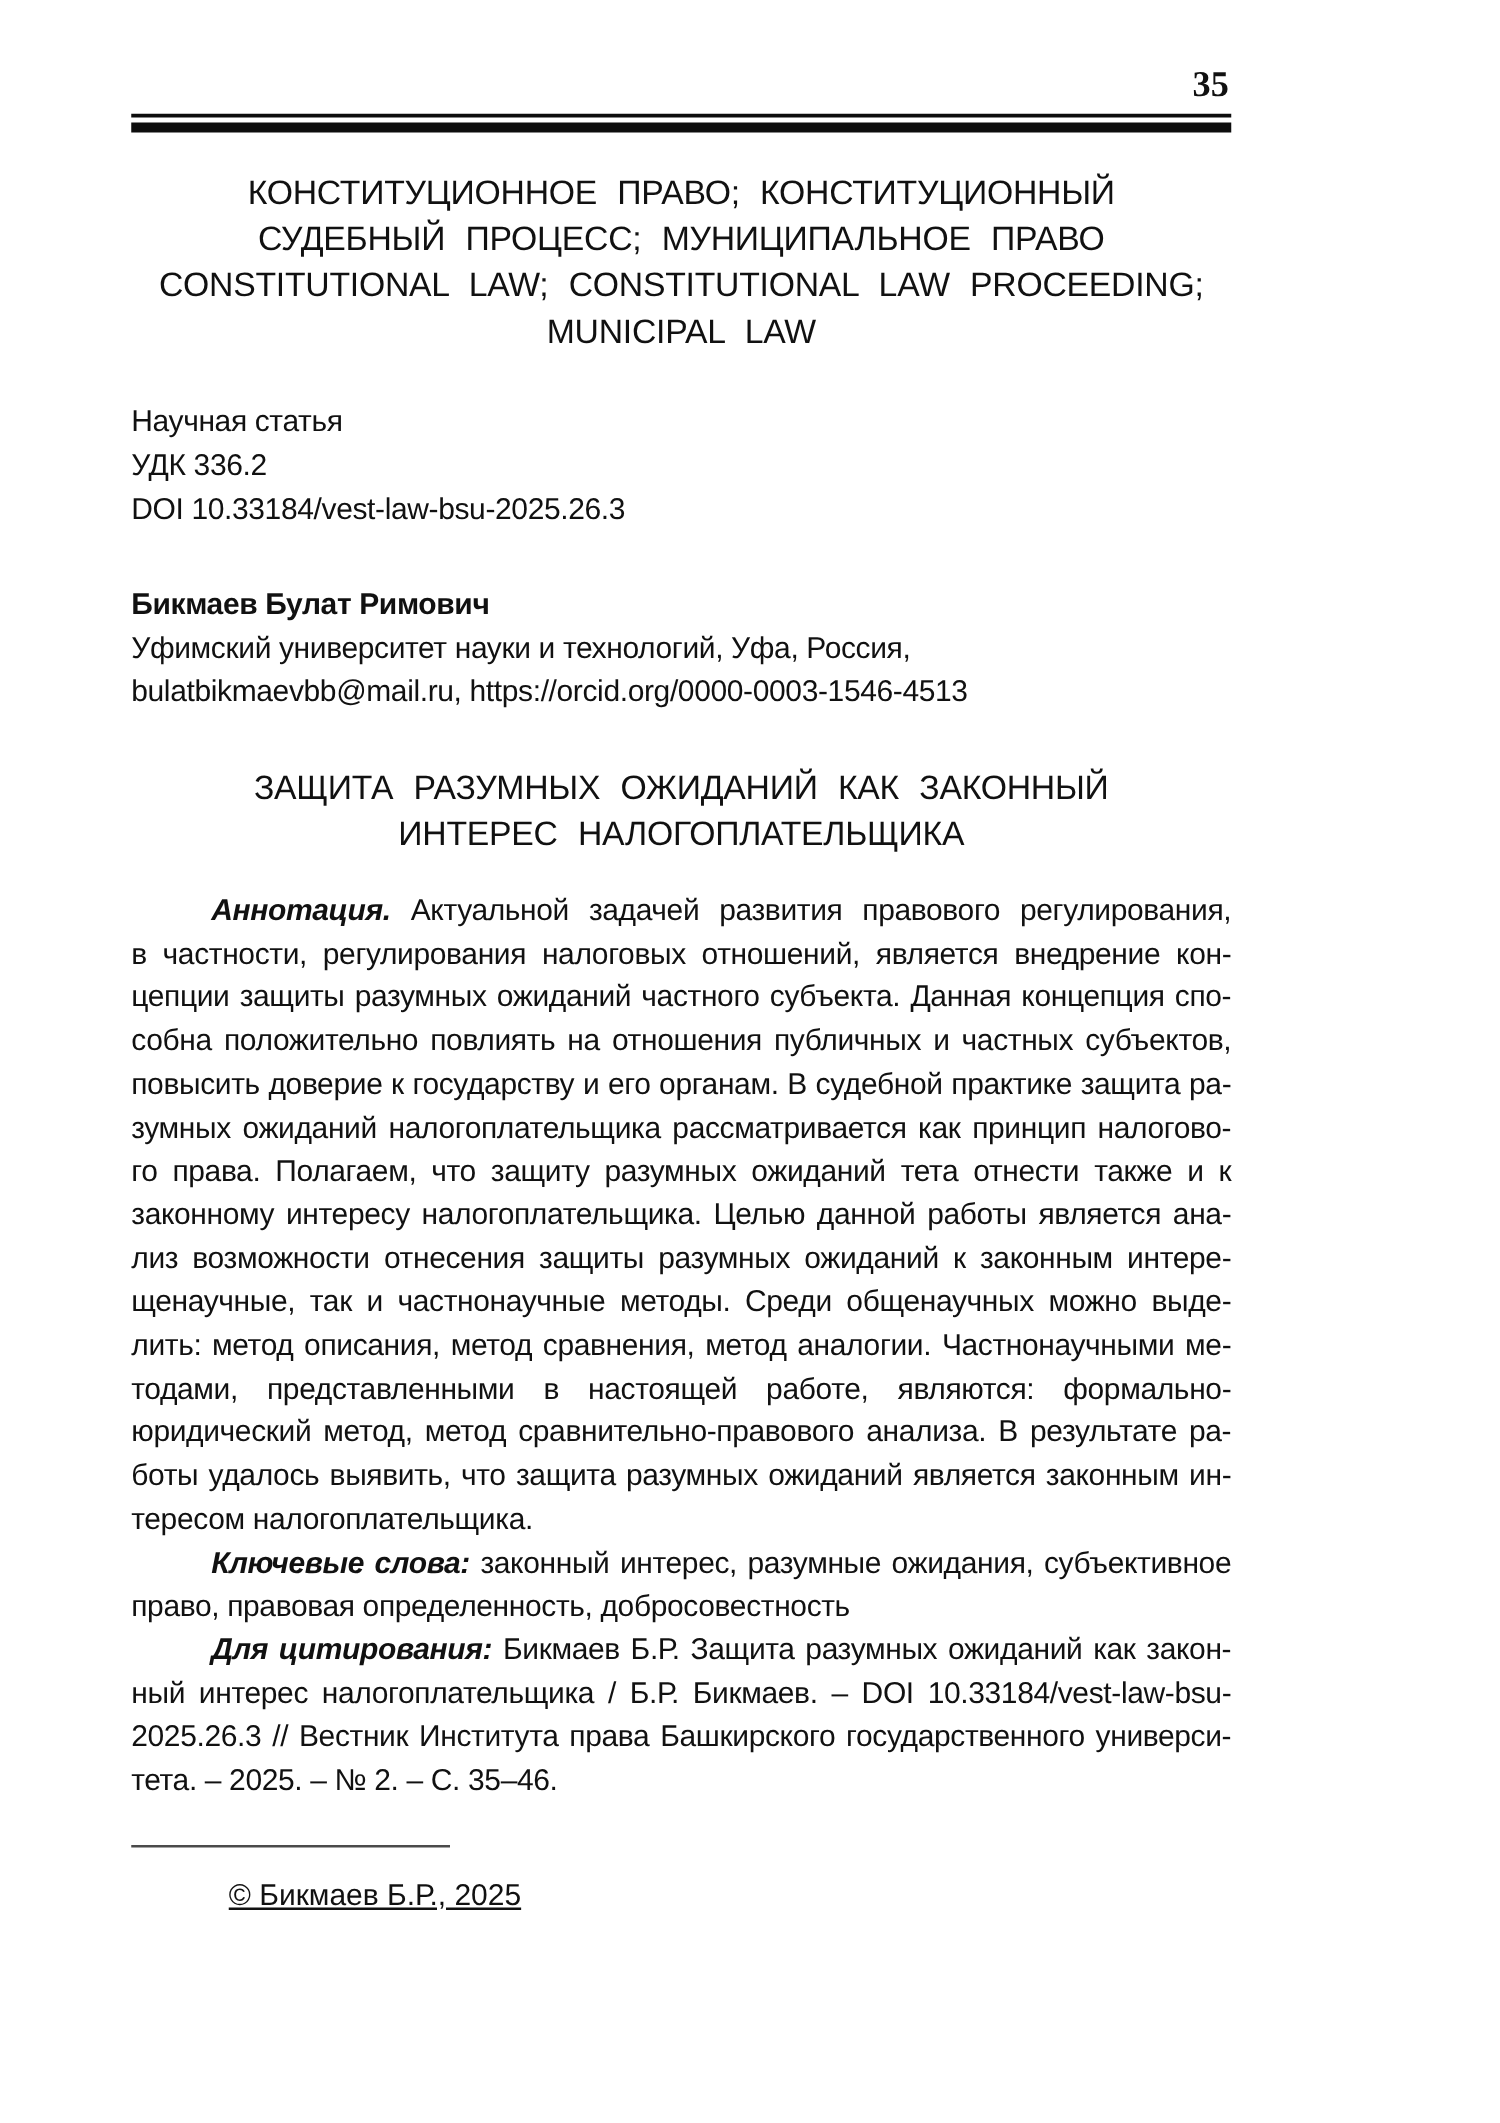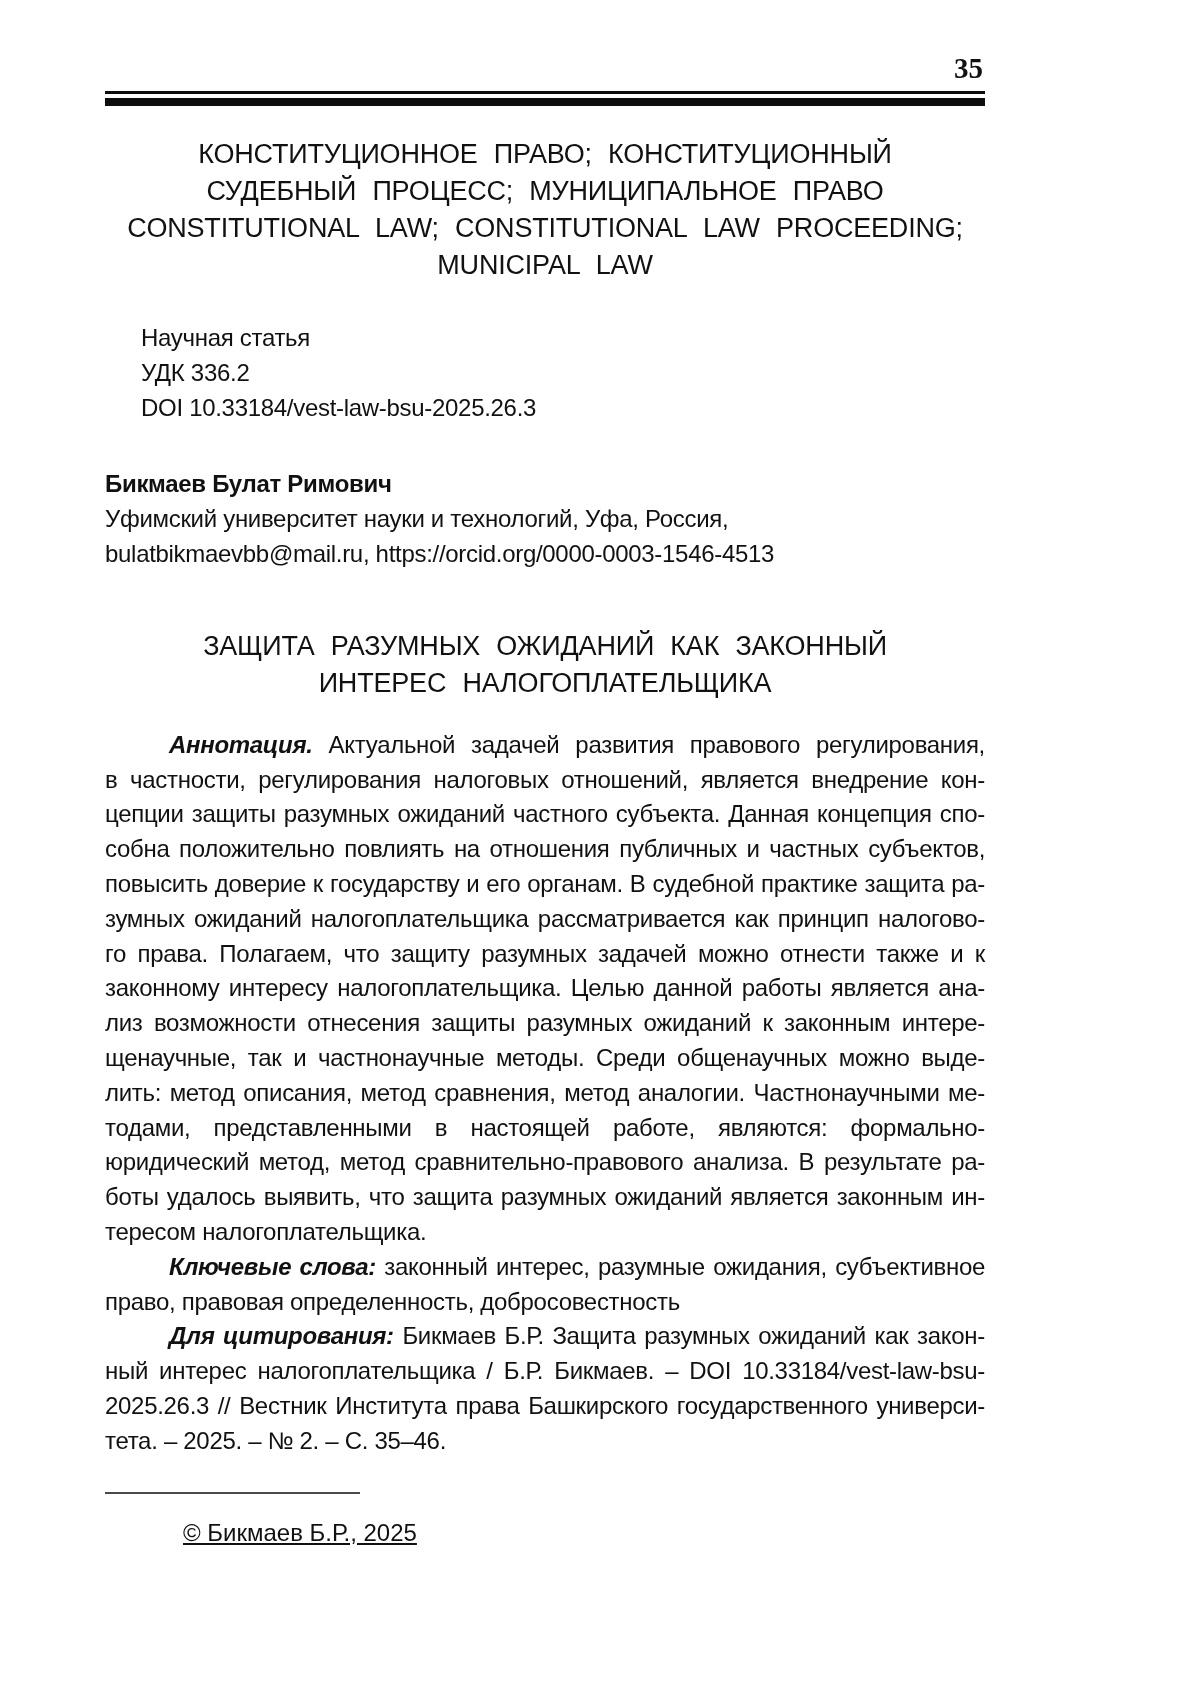--- a/index.html
+++ b/index.html
@@ -34,29 +34,29 @@
   .heading {
     text-align: center;
     font-weight: 400;
     font-size: 27px;
     line-height: 37px;
     word-spacing: 0.33em;
     letter-spacing: -0.2px;
   }
   .heading-ru { margin-top: 30px; }
   .heading-en { }
-  .meta-block { margin-top: 37px; margin-left: 36px; }
+  .meta-block { margin-top: 37px; }
   .author-block { margin-top: 42px; }
   .txt {
     font-size: 24px;
     line-height: 34.8px;
     letter-spacing: -0.3px;
   }
   .bold { font-weight: 700; }
-  .article-title { margin-top: 56px; }
+  .article-title { margin-top: 40px; }
   .abstract-block { margin-top: 26px; }
   .jline { text-align: justify; text-align-last: justify; }
   .lline { text-align: left; }
   .indent { text-indent: 64px; }
   .lbl { font-weight: 700; font-style: italic; }
   .foot-rule {
     margin-top: 33px;
     width: 255px;
     border-top: 2px solid #4a4a4a;
   }
@@ -107,21 +107,21 @@
     <div class="txt jline indent">
       <span class="lbl">Аннотация.</span>
       <span>Актуальной задачей развития правового регулирования,</span>
     </div>
     <div>
         <div class="txt jline">в частности, регулирования налоговых отношений, является внедрение кон-</div>
         <div class="txt jline">цепции защиты разумных ожиданий частного субъекта. Данная концепция спо-</div>
         <div class="txt jline">собна положительно повлиять на отношения публичных и частных субъектов,</div>
         <div class="txt jline">повысить доверие к государству и его органам. В судебной практике защита ра-</div>
         <div class="txt jline">зумных ожиданий налогоплательщика рассматривается как принцип налогово-</div>
-        <div class="txt jline">го права. Полагаем, что защиту разумных задачей можно отнести также и к</div>
+        <div class="txt jline">го права. Полагаем, что защиту разумных ожиданий тета отнести также и к</div>
         <div class="txt jline">законному интересу налогоплательщика. Целью данной работы является ана-</div>
         <div class="txt jline">лиз возможности отнесения защиты разумных ожиданий к законным интере-</div>
         <div class="txt jline">щенаучные, так и частнонаучные методы. Среди общенаучных можно выде-</div>
         <div class="txt jline">лить: метод описания, метод сравнения, метод аналогии. Частнонаучными ме-</div>
         <div class="txt jline">тодами, представленными в настоящей работе, являются: формально-</div>
         <div class="txt jline">юридический метод, метод сравнительно-правового анализа. В результате ра-</div>
         <div class="txt jline">боты удалось выявить, что защита разумных ожиданий является законным ин-</div>
       </div>
     <div class="txt lline">тересом налогоплательщика.</div>
   </div>

